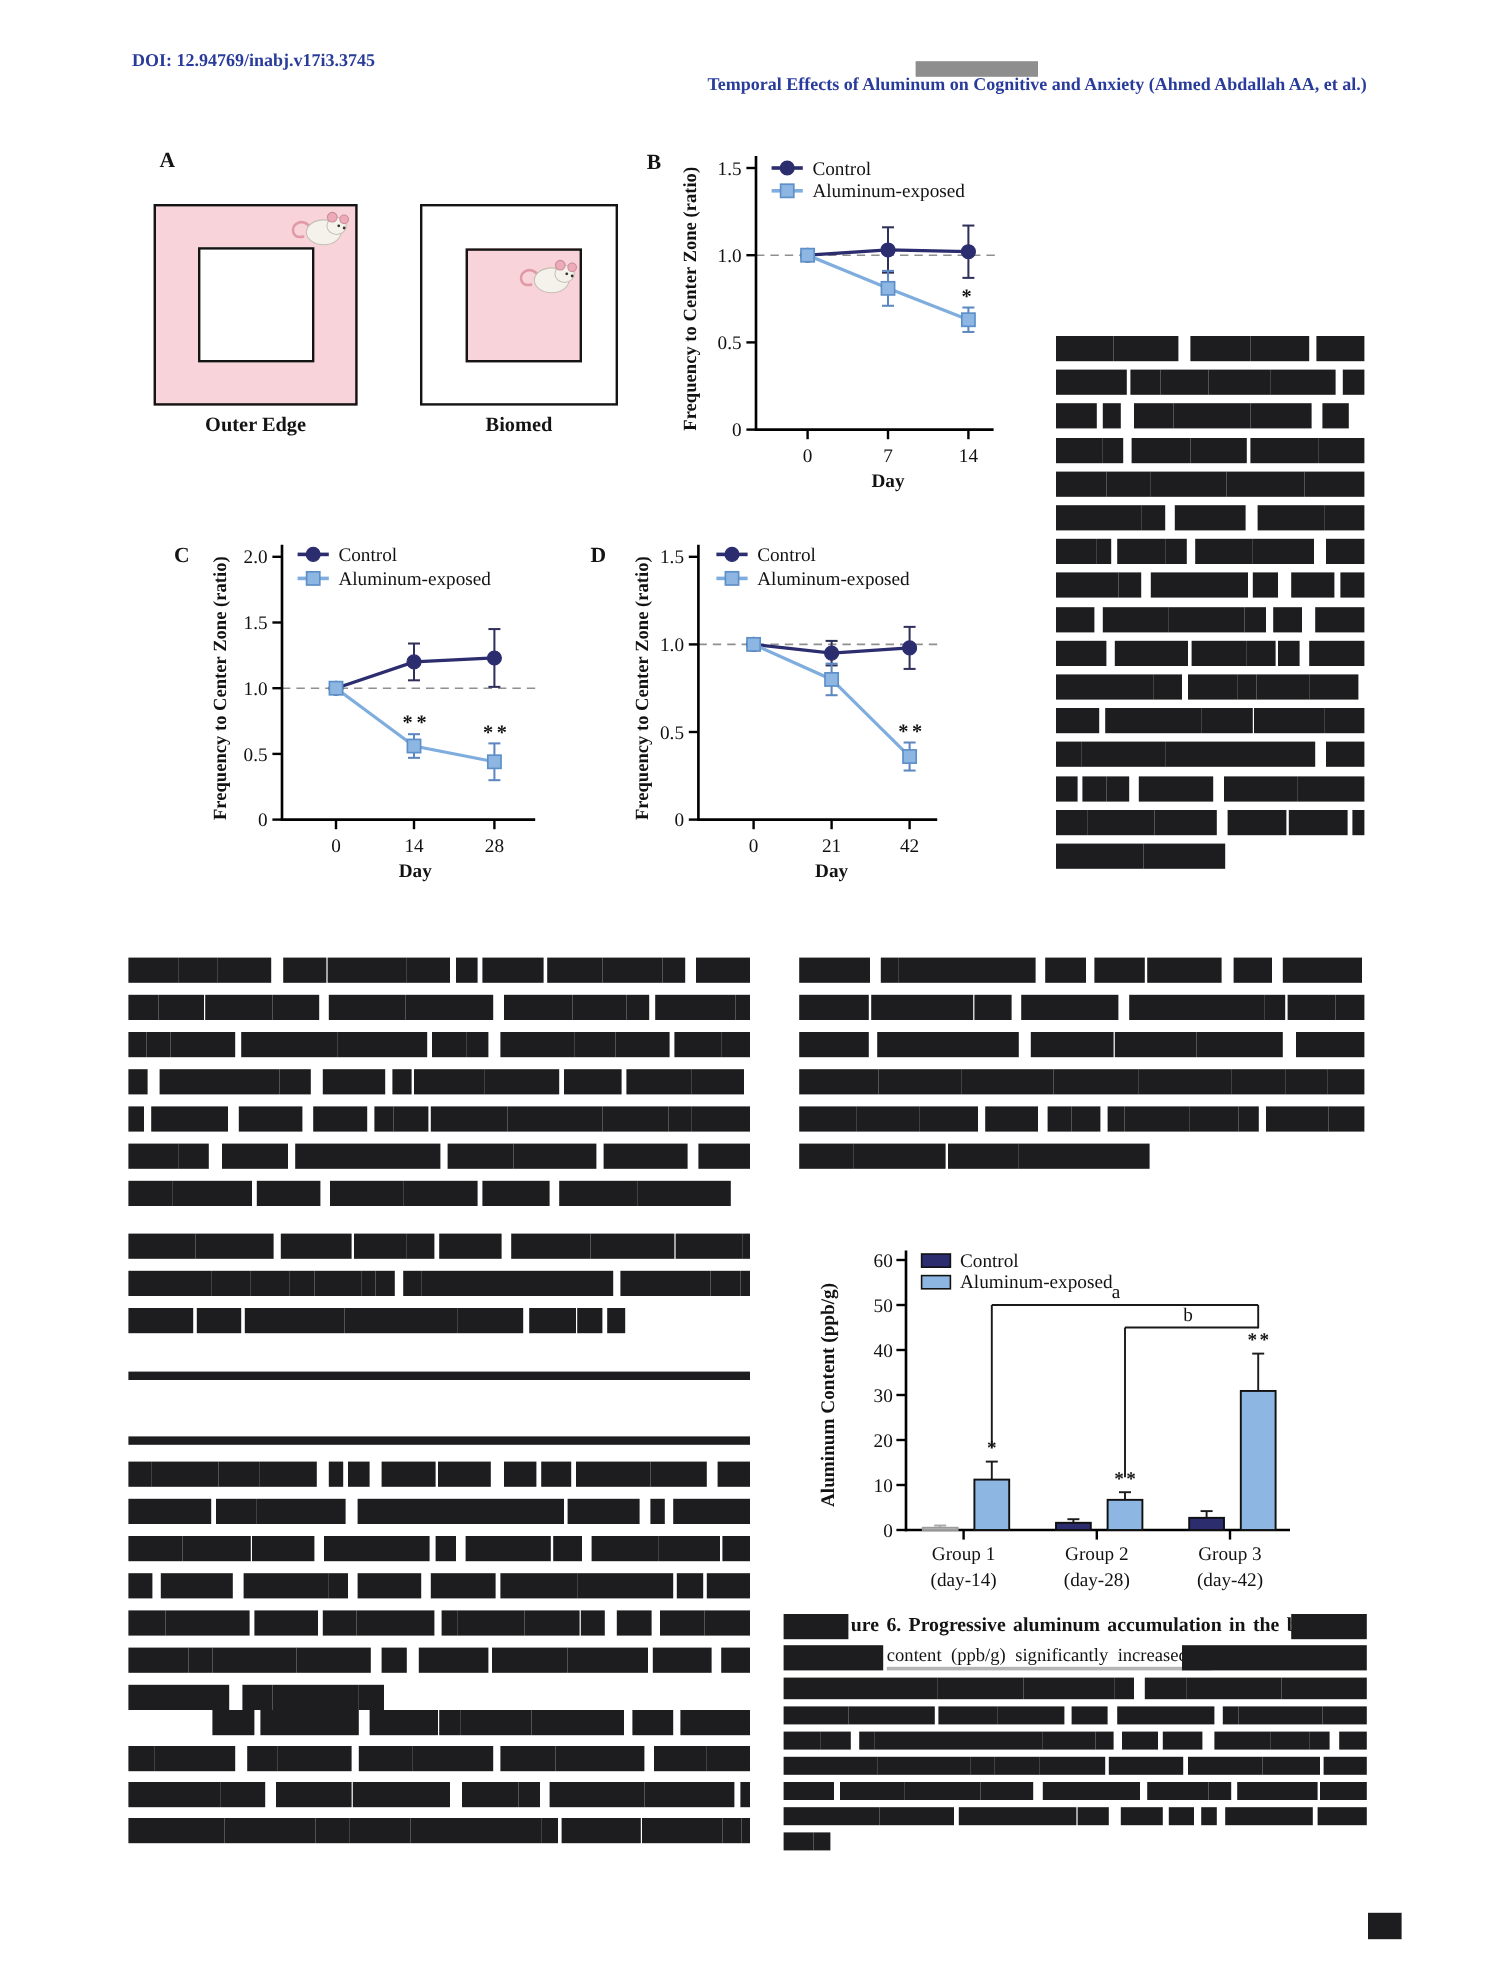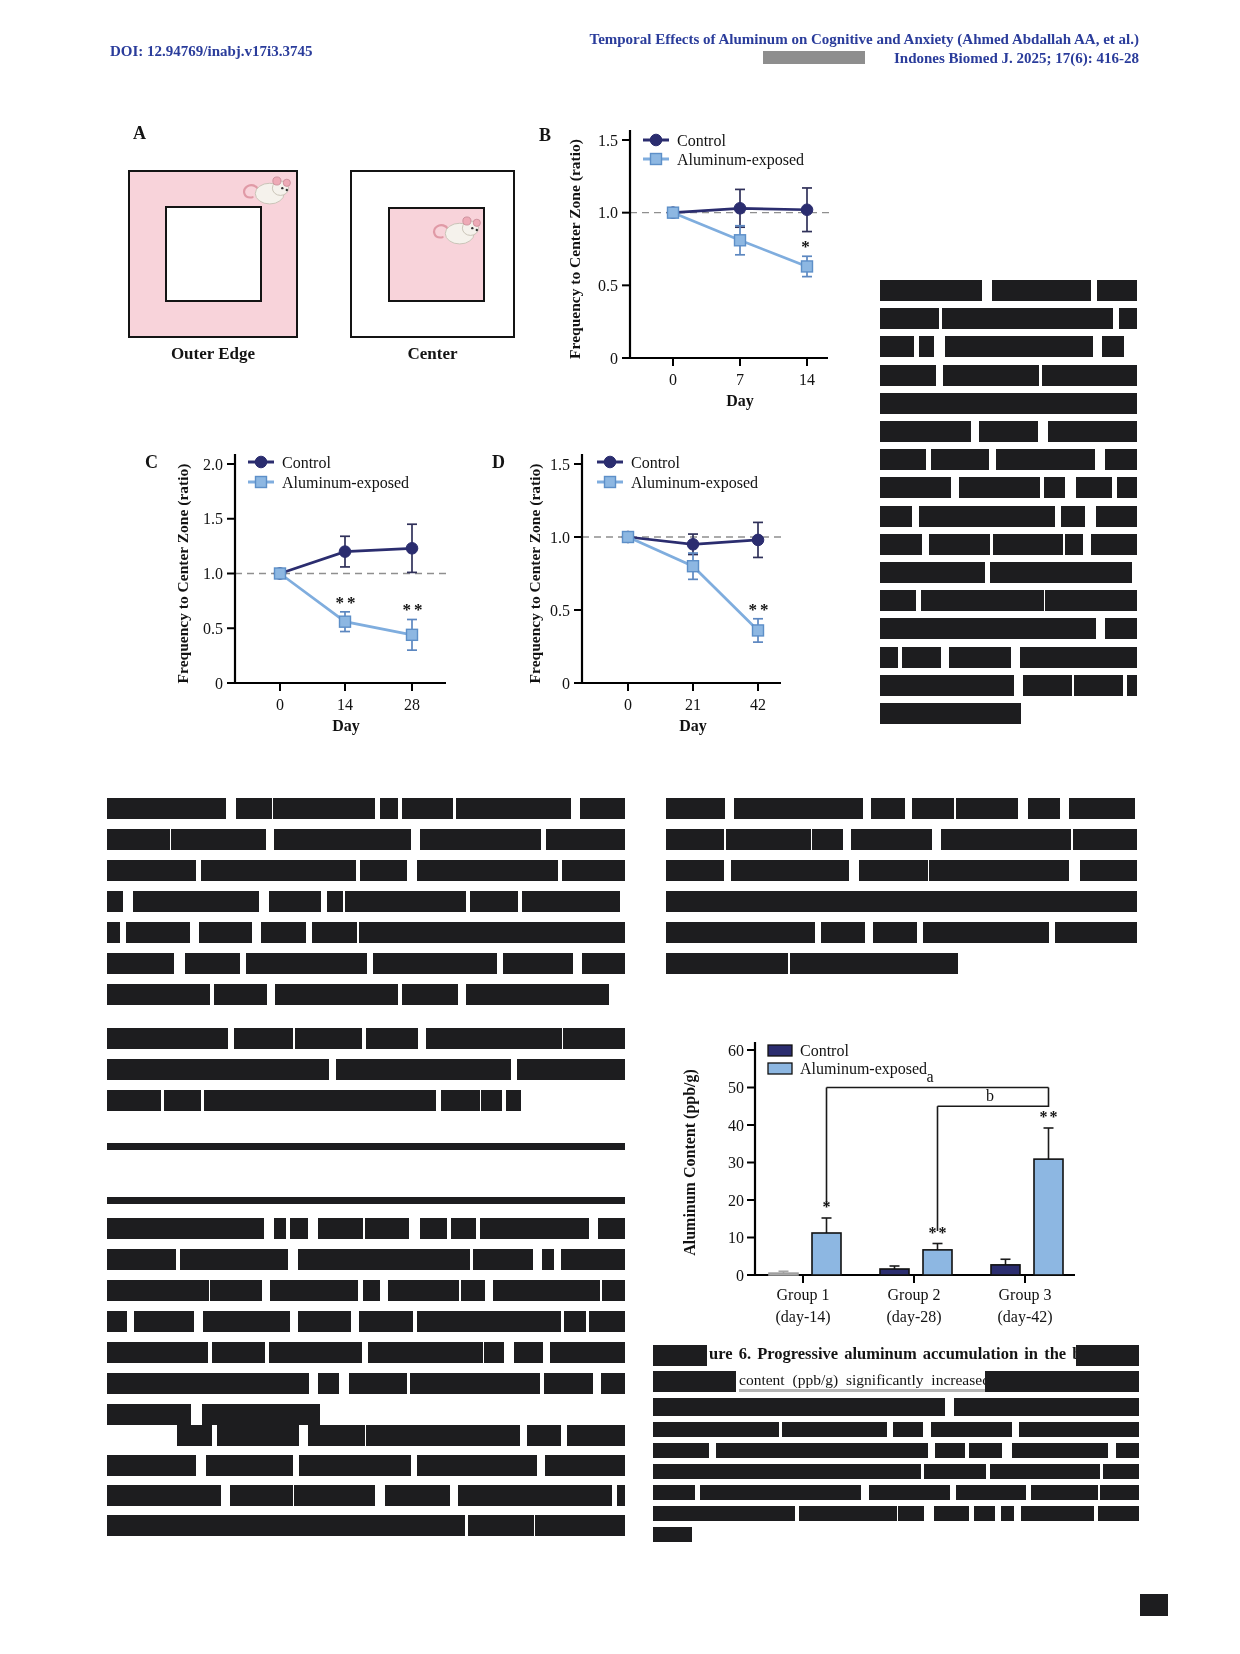--- a/index.html
+++ b/index.html
@@ -1,20 +1,20 @@
 <!DOCTYPE html>
 <html><head>
 <meta charset="utf-8">
 <style>
   html,body{margin:0;padding:0;background:#ffffff;}
   .page{position:relative;width:1240px;height:1654px;background:#fff;overflow:hidden;
         font-family:"Liberation Serif",serif;color:#111;}
   .abs{position:absolute;}
   .hdr{color:#2a3c9b;font-weight:bold;font-size:15px;line-height:19px;}
-  .hdr-right{text-align:right;}
+  .hdr-right{text-align:right;margin-top:32px;}
   .panel-letter{font-weight:bold;font-size:18px;line-height:1;color:#141414;}
   .zone-box{box-sizing:border-box;border:2.5px solid #141414;}
   .zone-inner{position:absolute;box-sizing:border-box;border:2px solid #141414;}
   .zone-caption{font-weight:bold;font-size:17px;text-align:center;color:#141414;}
   svg{overflow:visible;position:absolute;}
   svg text{font-family:"Liberation Serif",serif;fill:#121212;}
   .redact{position:absolute;}
   .rline{position:absolute;}
   .rline span{position:absolute;top:0;height:100%;background:#1d1d1f;}
   .bar-black{position:absolute;background:#1d1d1f;}
@@ -26,21 +26,20 @@
   .gray-block{position:absolute;background:#8e8e8e;}
 </style>
 </head>
 <body>
 
 <div class="page">
 
   <div class="abs hdr" style="left:110px;top:42px;">DOI: 12.94769/inabj.v17i3.3745</div>
   <div class="abs hdr hdr-right" style="left:500px;top:30px;width:639px;">
     <div>Temporal Effects of Aluminum on Cognitive and Anxiety (Ahmed Abdallah AA, et al.)</div>
-    <div>Indones Biomed J. 2025; 17(6): 416-28</div>
   </div>
   <div class="gray-block" style="left:763px;top:51px;width:102px;height:13px;"></div>
 
   <div class="abs panel-letter" style="left:133px;top:124px;">A</div>
 
   <div class="abs zone-box" style="left:128px;top:170px;width:170px;height:168px;background:#f8d3da;">
     <div class="zone-inner" style="left:35px;top:34px;width:97px;height:96px;background:#fff;"></div>
     <svg style="left:110px;top:0px;width:54px;height:36px;" viewBox="0 0 60 40">
       <path d="M14 28 C4 30 2 20 8 16 C12 13 18 15 20 19" fill="none" stroke="#e09aa6" stroke-width="2.4" stroke-linecap="round"></path>
       <ellipse cx="33" cy="24" rx="16" ry="11.5" fill="#f5f2ec" stroke="#c5bfb2" stroke-width="1"></ellipse>
@@ -58,21 +57,21 @@
     <svg style="left:78px;top:40px;width:54px;height:36px;" viewBox="0 0 60 40">
       <path d="M14 28 C4 30 2 20 8 16 C12 13 18 15 20 19" fill="none" stroke="#e09aa6" stroke-width="2.4" stroke-linecap="round"></path>
       <ellipse cx="33" cy="24" rx="16" ry="11.5" fill="#f5f2ec" stroke="#c5bfb2" stroke-width="1"></ellipse>
       <ellipse cx="45" cy="18" rx="9" ry="8" fill="#f5f2ec" stroke="#c5bfb2" stroke-width="1"></ellipse>
       <circle cx="41" cy="10" r="4.5" fill="#eeaab6" stroke="#c98d9a" stroke-width="1"></circle>
       <circle cx="52" cy="12" r="4" fill="#eeaab6" stroke="#c98d9a" stroke-width="1"></circle>
       <circle cx="47" cy="18" r="1.3" fill="#333"></circle>
         <circle cx="52" cy="20" r="1.3" fill="#333"></circle>
     </svg>
   </div>
-  <div class="abs zone-caption" style="left:350px;top:344px;width:165px;">Center</div>
+  <div class="abs zone-caption" style="left:350px;top:344px;width:165px;">Biomed</div>
 
   <div class="abs panel-letter" style="left:539px;top:126px;">B</div>
   <div class="abs panel-letter" style="left:145px;top:453px;">C</div>
   <div class="abs panel-letter" style="left:492px;top:453px;">D</div>
 
   <svg id="chartB" style="left:500px;top:108px;width:345px;height:312px;" viewBox="0 0 345 312">
       <line x1="130" y1="104.66666666666666" x2="332" y2="104.66666666666666" stroke="#8f8f8f" stroke-width="1.3" stroke-dasharray="7 5"></line>
       <line x1="130" y1="22" x2="130" y2="251" stroke="#000" stroke-width="2.2"></line>
       <line x1="129" y1="250" x2="328" y2="250" stroke="#000" stroke-width="2.2"></line>
       <line x1="122" y1="250" x2="130" y2="250" stroke="#000" stroke-width="2"></line>

